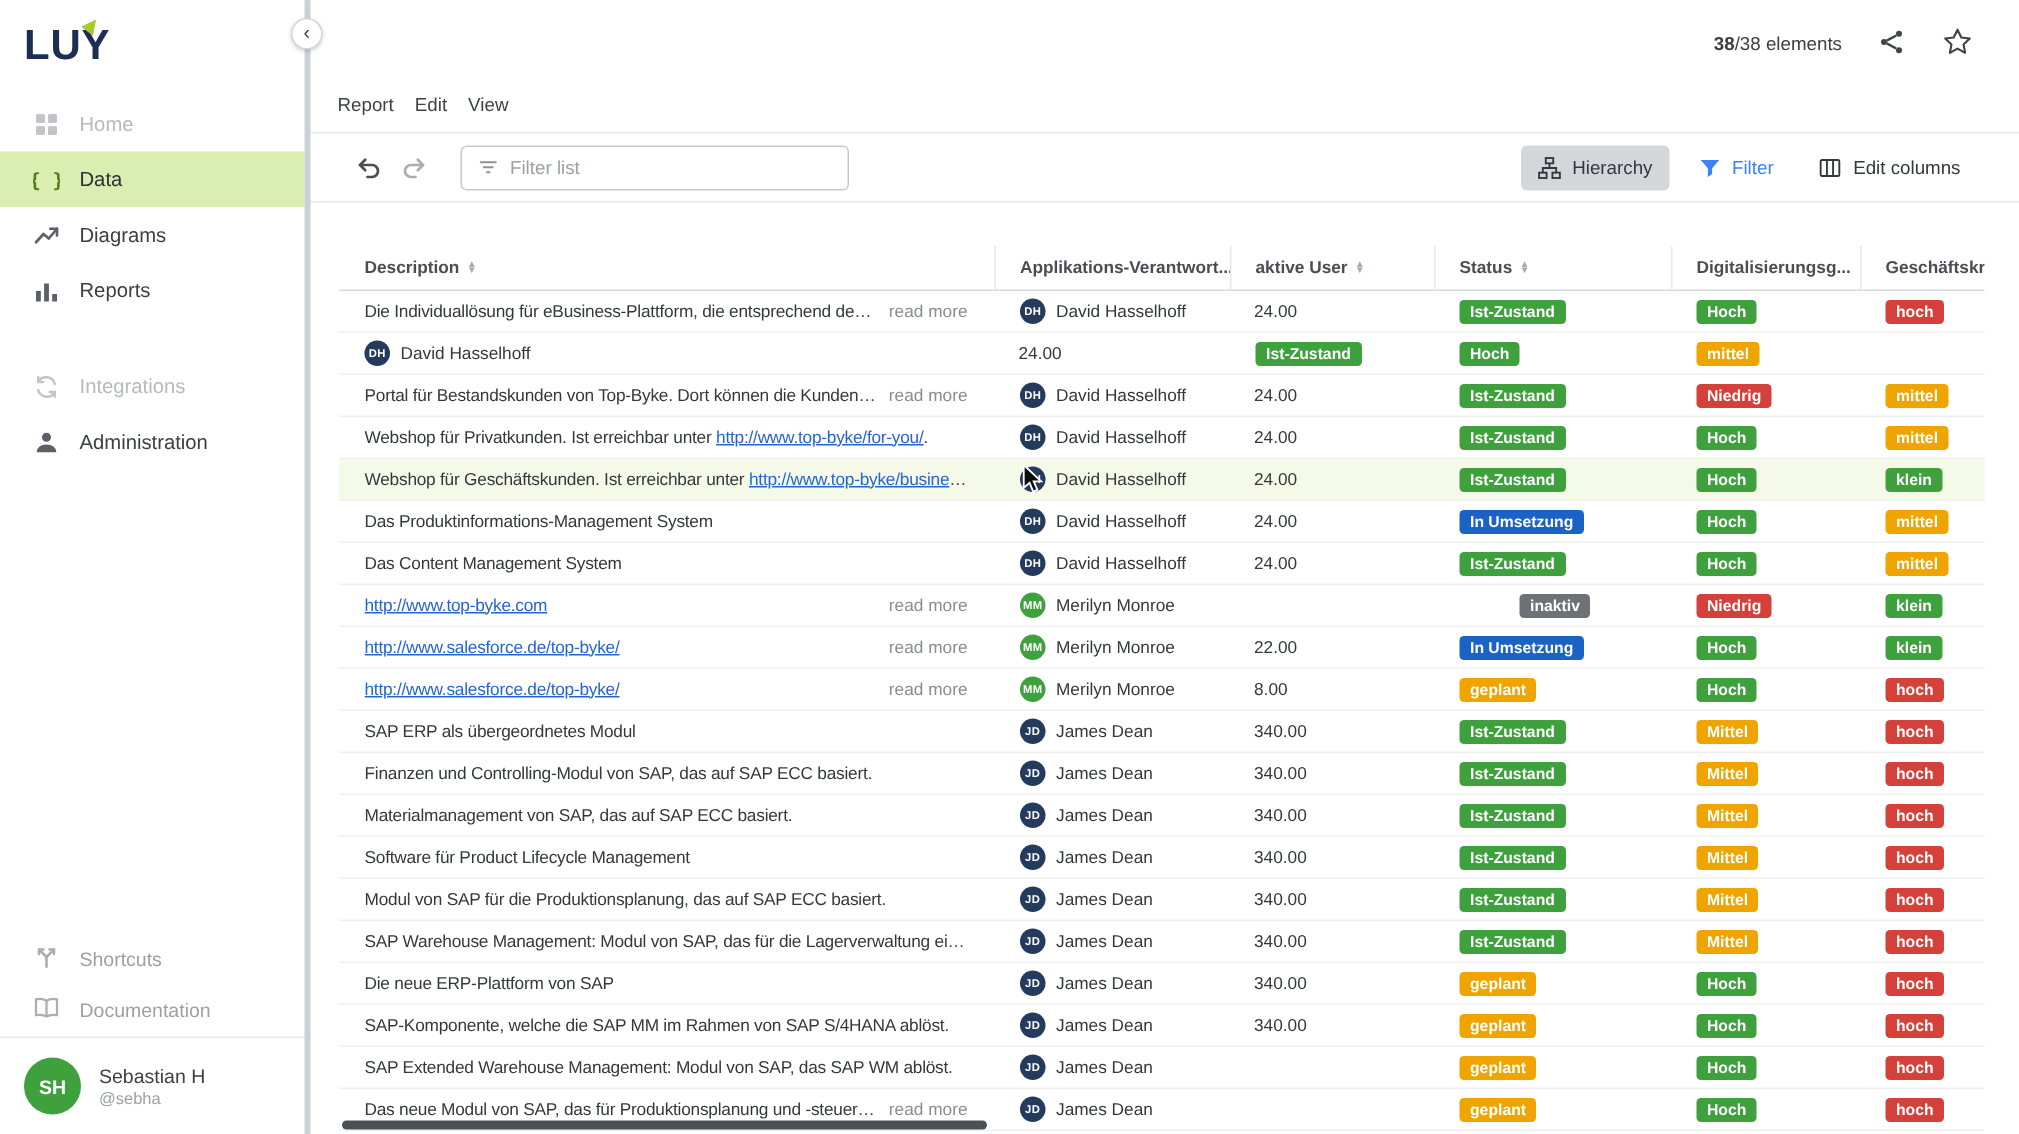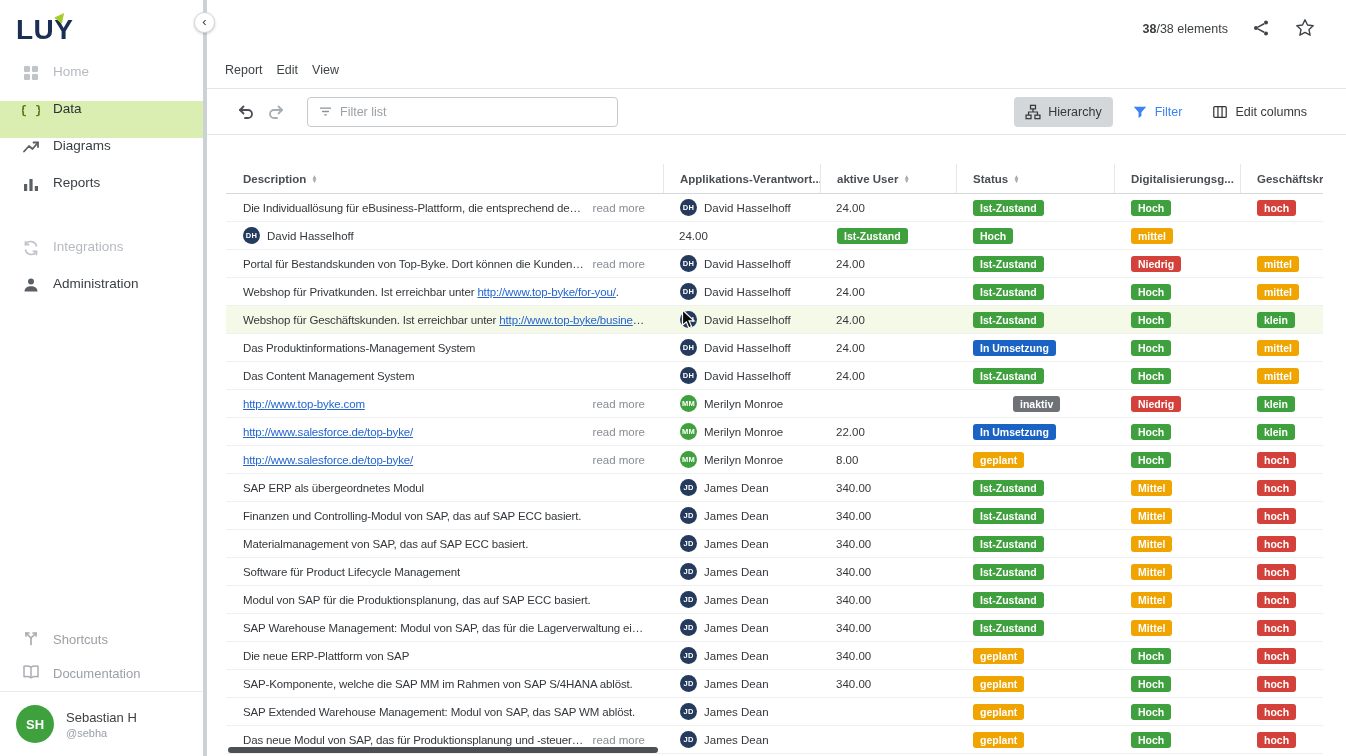--- a/index.html
+++ b/index.html
@@ -7,21 +7,21 @@
               font-family:"Liberation Sans", sans-serif; }
   .app { position:relative; width:1346px; height:756px; display:flex; background:#fff; }
 
   
   .sidebar { flex:0 0 203px; width:203px; height:100%; background:#fff; display:flex; flex-direction:column; }
   .logo { position:relative; padding:14px 0 4px 16px; height:58px; }
   .logo-text { font-size:28px; font-weight:800; color:#1d2e54; letter-spacing:.5px; }
   .logo-accent { position:absolute; left:56px; top:12px; width:10px; height:10px; background:#a7cb2d;
                  clip-path:polygon(0 100%, 50% 0, 100% 100%); transform:rotate(38deg); }
   .nav { padding-top:6px; }
-  .nav-item { height:37px; display:flex; gap:13px; padding-left:22px;
+  .nav-item { height:37px; display:flex; align-items:center; gap:13px; padding-left:22px;
               font-size:13.5px; font-weight:500; color:#3b4045; cursor:pointer; }
   .nav-item .icon { width:18px; height:18px; display:flex; color:#5a6066; flex:0 0 18px; }
   .nav-item .icon svg { width:18px; height:18px; }
   .nav-item.active { background:#d9eeb0; color:#2c3136; }
   .nav-item.active .icon { color:#567c1f; }
   .nav-item.disabled { color:#b6bac0; }
   .nav-item.disabled .icon { color:#c1c5ca; }
   .nav-gap { height:27px; }
   .sidebar-footer { margin-top:auto; }
   .foot-item { height:34px; display:flex; align-items:flex-end; gap:13px; padding-left:22px;
@@ -52,21 +52,21 @@
   .icon-btn { background:none; border:none; width:22px; height:22px; color:#3e4347; cursor:pointer; padding:0; }
   .icon-btn svg { width:20px; height:20px; }
   .menubar { position:absolute; left:18px; bottom:11px; display:flex; gap:14px; font-size:12.5px; color:#3e4347; }
   .menu-item { cursor:pointer; }
 
   .toolbar { flex:0 0 46px; border-bottom:1px solid #e4e7ea; display:flex; align-items:center; padding:0 28px 0 30px; }
   .tb-icon { background:none; border:none; width:18px; height:18px; padding:0; color:#4a4e52; cursor:pointer; }
   .tb-icon svg { width:18px; height:18px; }
   .tb-icon.dim { color:#a8adb2; }
   .tb-icon + .tb-icon { margin-left:12px; }
-  .filter-input { margin-left:22px; width:311px; height:30px; border:1px solid #c6cacd; border-radius:4px;
+  .filter-input { margin-left:22px; width:259px; height:30px; border:1px solid #c6cacd; border-radius:4px;
                   display:flex; align-items:center; padding:0 10px; gap:7px; color:#8d9399;justify-content:center; }
   .filter-input svg { width:15px; height:15px; flex:0 0 15px; }
   .filter-input input { border:none; outline:none; flex:1; font-size:12.5px; color:#34383c;
                         font-family:"Liberation Sans",sans-serif; background:transparent; }
   .filter-input input::placeholder { color:#9ba1a6; }
   .toolbar-right { margin-left:auto; display:flex; align-items:center; gap:8px; }
   .tool-btn { height:30px; display:flex; align-items:center; gap:7px; padding:0 11px; border-radius:4px;
               font-size:12.5px; color:#34383c; background:transparent; border:none; cursor:pointer;
               font-family:"Liberation Sans",sans-serif; }
   .tool-btn svg { width:16px; height:16px; }

